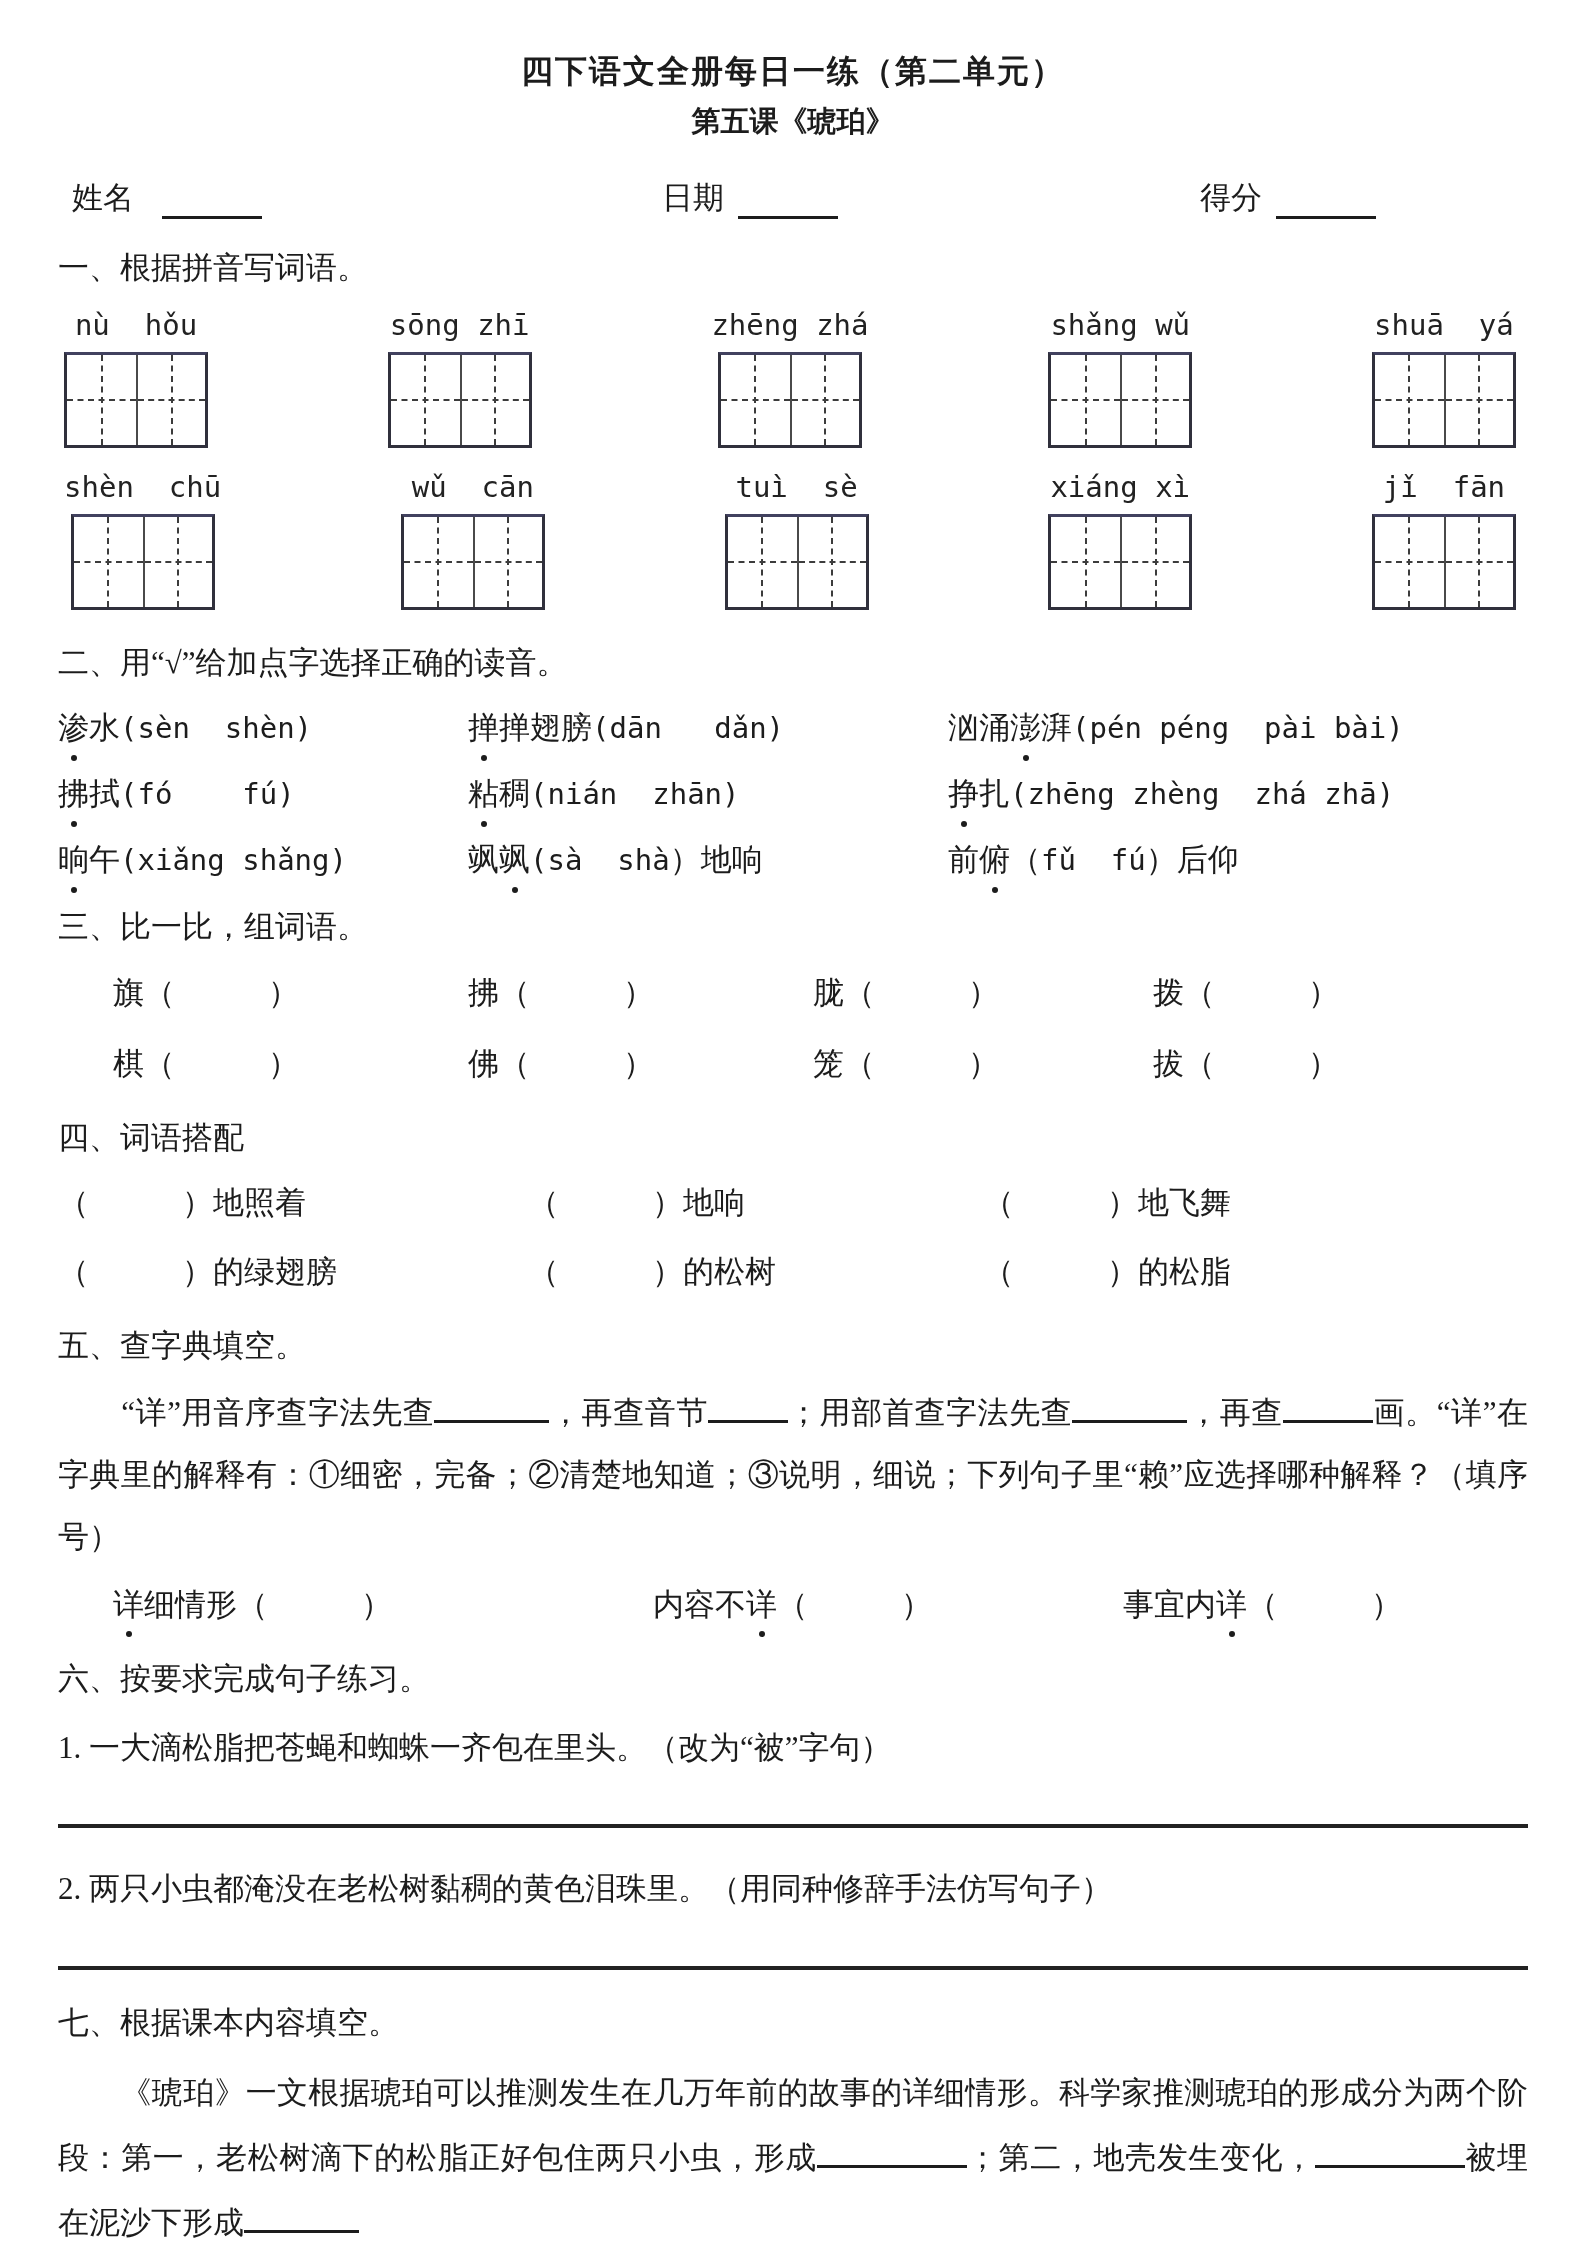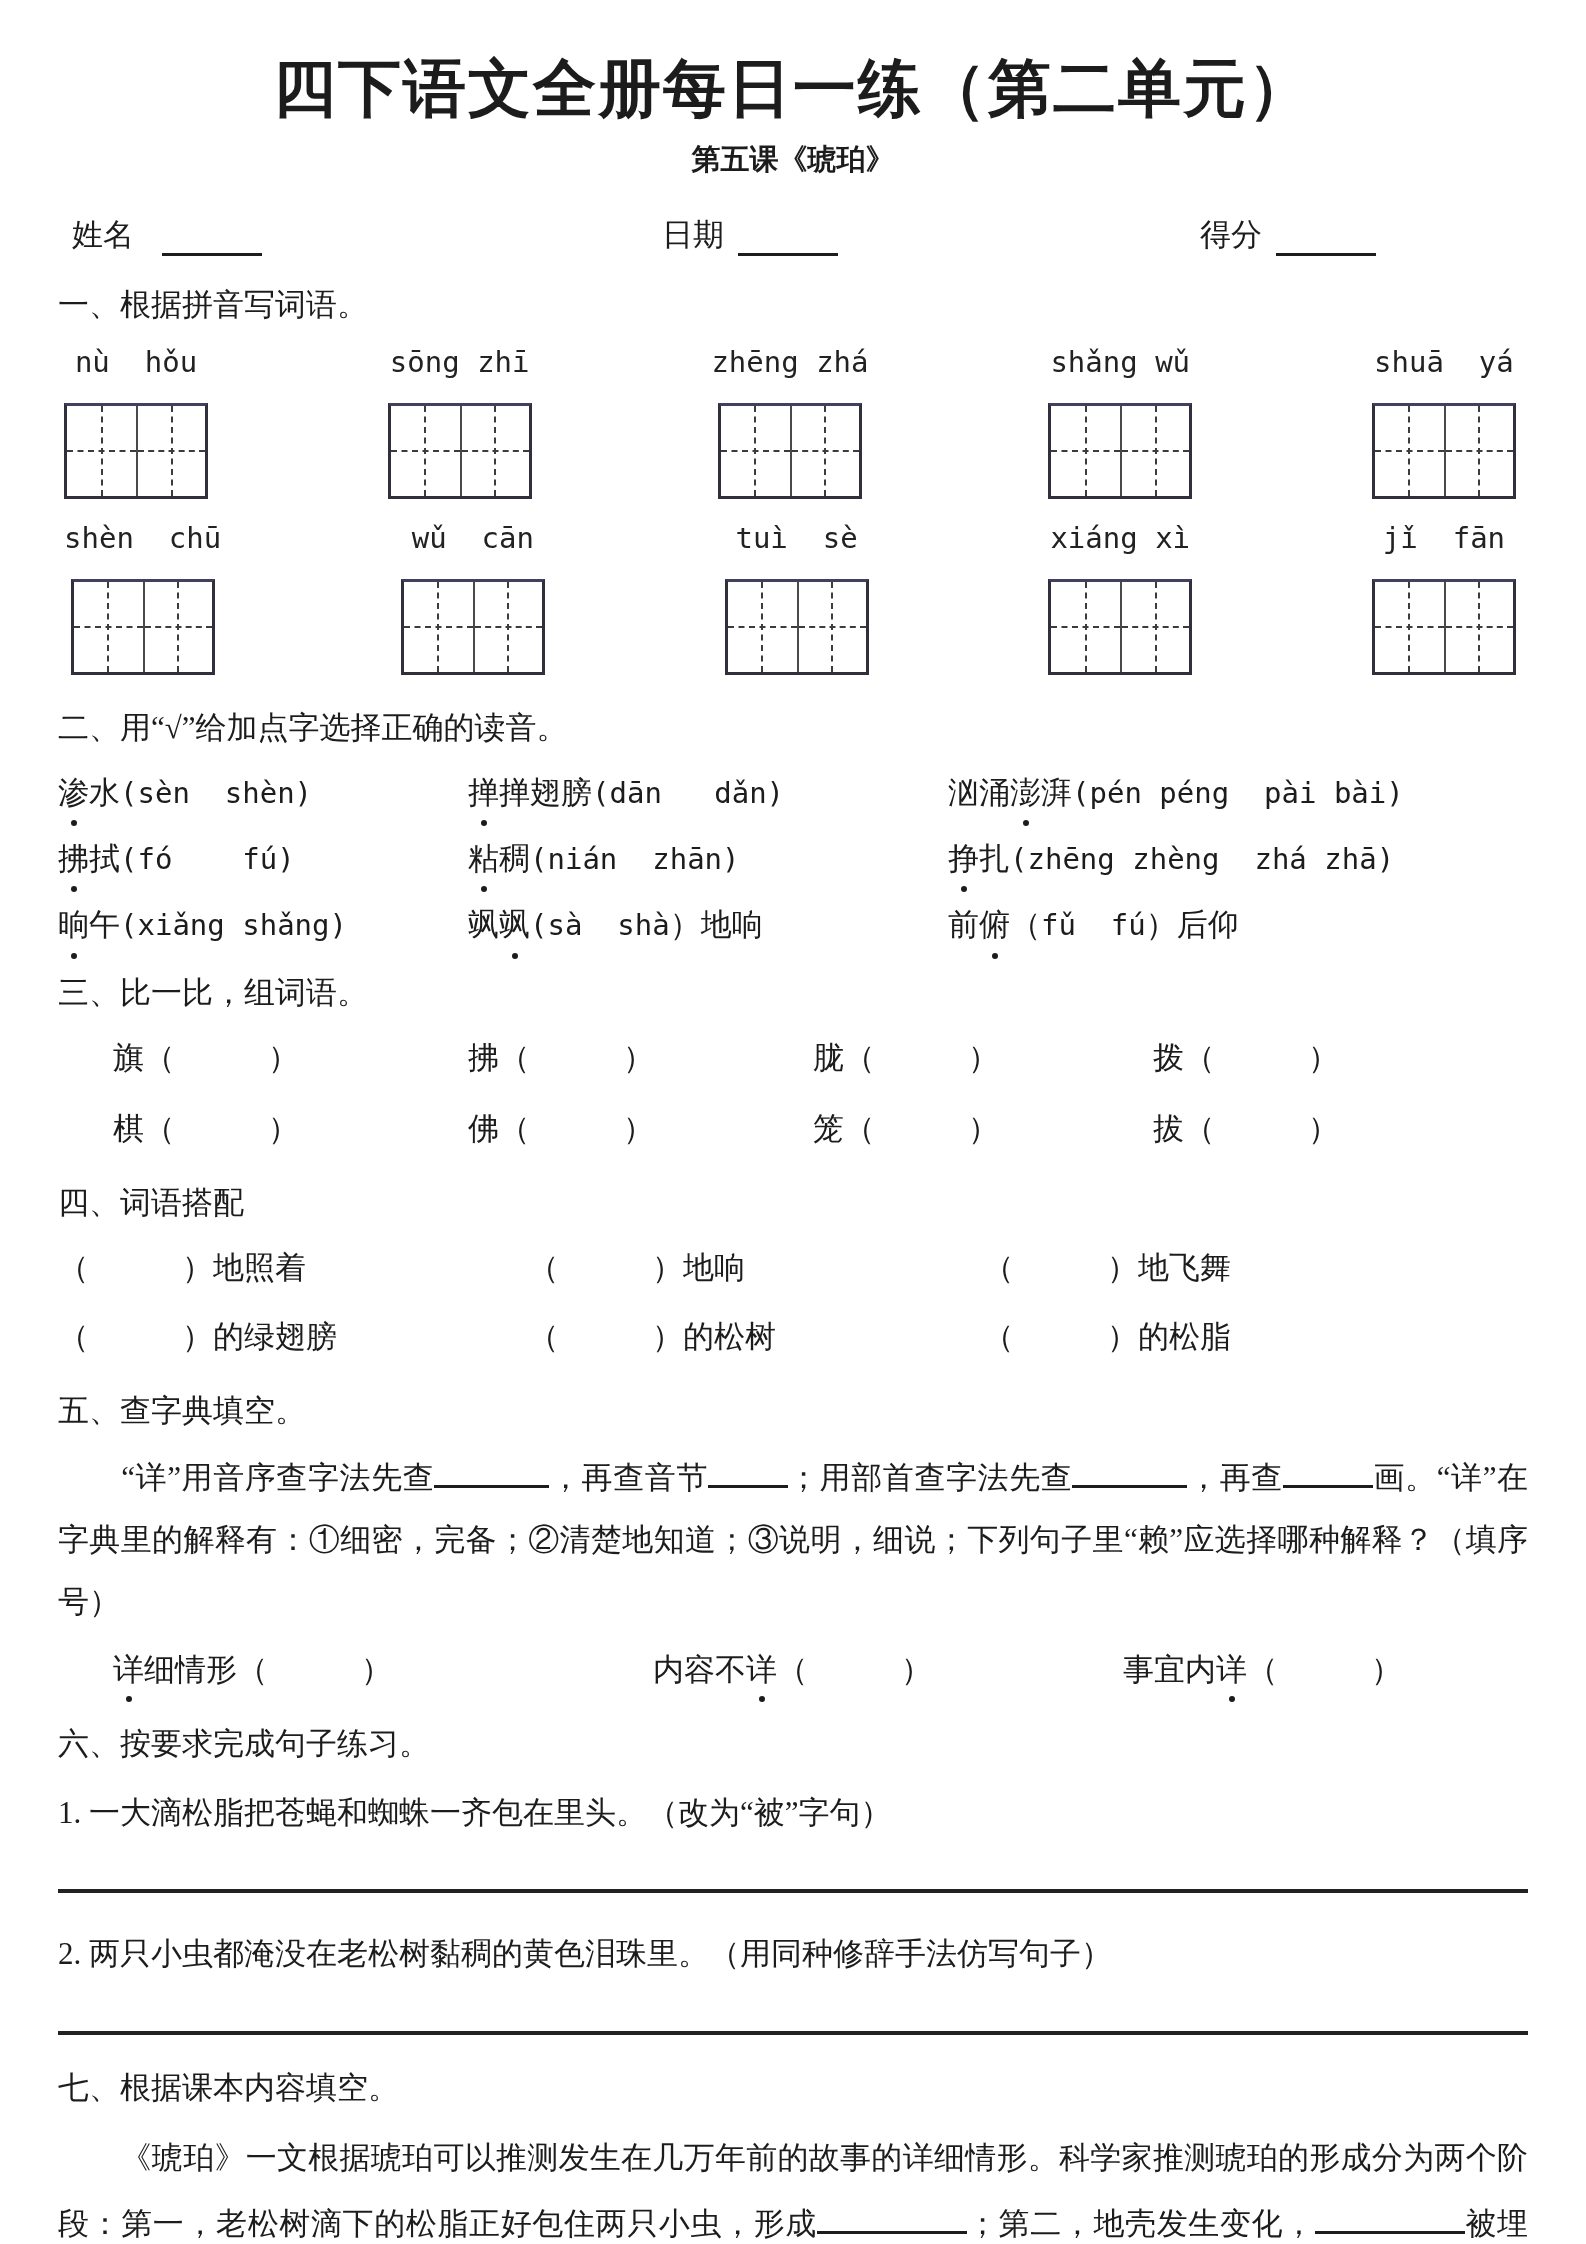--- a/index.html
+++ b/index.html
@@ -8,21 +8,21 @@
     width: 1586px; height: 2244px;
     background: #ffffff;
     color: #1c1c1c;
     font-family: "Liberation Serif", "DejaVu Serif", serif;
     font-size: 31px;
     overflow: hidden;
   }
   .page { padding: 30px 58px 40px 58px; }
 
   .title {
-    text-align: center; font-size: 63px; font-weight: 700;
+    text-align: center; font-size: 32px; font-weight: 700;
     letter-spacing: 2px; margin: 22px 0 6px 0; line-height: 1.2;
   }
   .subtitle {
     text-align: center; font-size: 29px; font-weight: 700;
     margin: 14px 0 0 0; line-height: 1.2;
   }
 
   .hdr { display: flex; margin-top: 38px; align-items: flex-end; }
   .hdr-item { display: flex; align-items: flex-end; }
   .hdr-item:nth-child(1) { margin-left: 14px; gap: 14px; }
@@ -32,21 +32,21 @@
 
   .blank {
     display: inline-block; height: 0.95em;
     border-bottom: 3px solid #1d1d1d; vertical-align: baseline;
   }
 
   .sec-heading { margin-top: 26px; line-height: 1.5; }
 
   
   .py-row { display: flex; justify-content: space-between; padding: 0 12px 0 6px; margin-top: 16px; }
-  .py-col { display: flex; flex-direction: column; align-items: center; gap: 14px; }
+  .py-col { display: flex; flex-direction: column; align-items: center; }
   .py-label {
     font-family: "DejaVu Sans Mono", monospace; font-size: 29px;
     white-space: pre; margin-bottom: 10px; color: #222;
   }
   .tzg { display: inline-flex; border: 3px solid #30303c; border-top-color: #41415f; background: #fff; }
   .tzg-cell { width: 69px; height: 90px; position: relative; }
   .tzg-cell + .tzg-cell { border-left: 2px solid #4a4a4a; }
   .tzg-cell::before {
     content: ""; position: absolute; top: 0; bottom: 0; left: 50%;
     margin-left: -1px; border-left: 2px dashed #3c3c3c;

